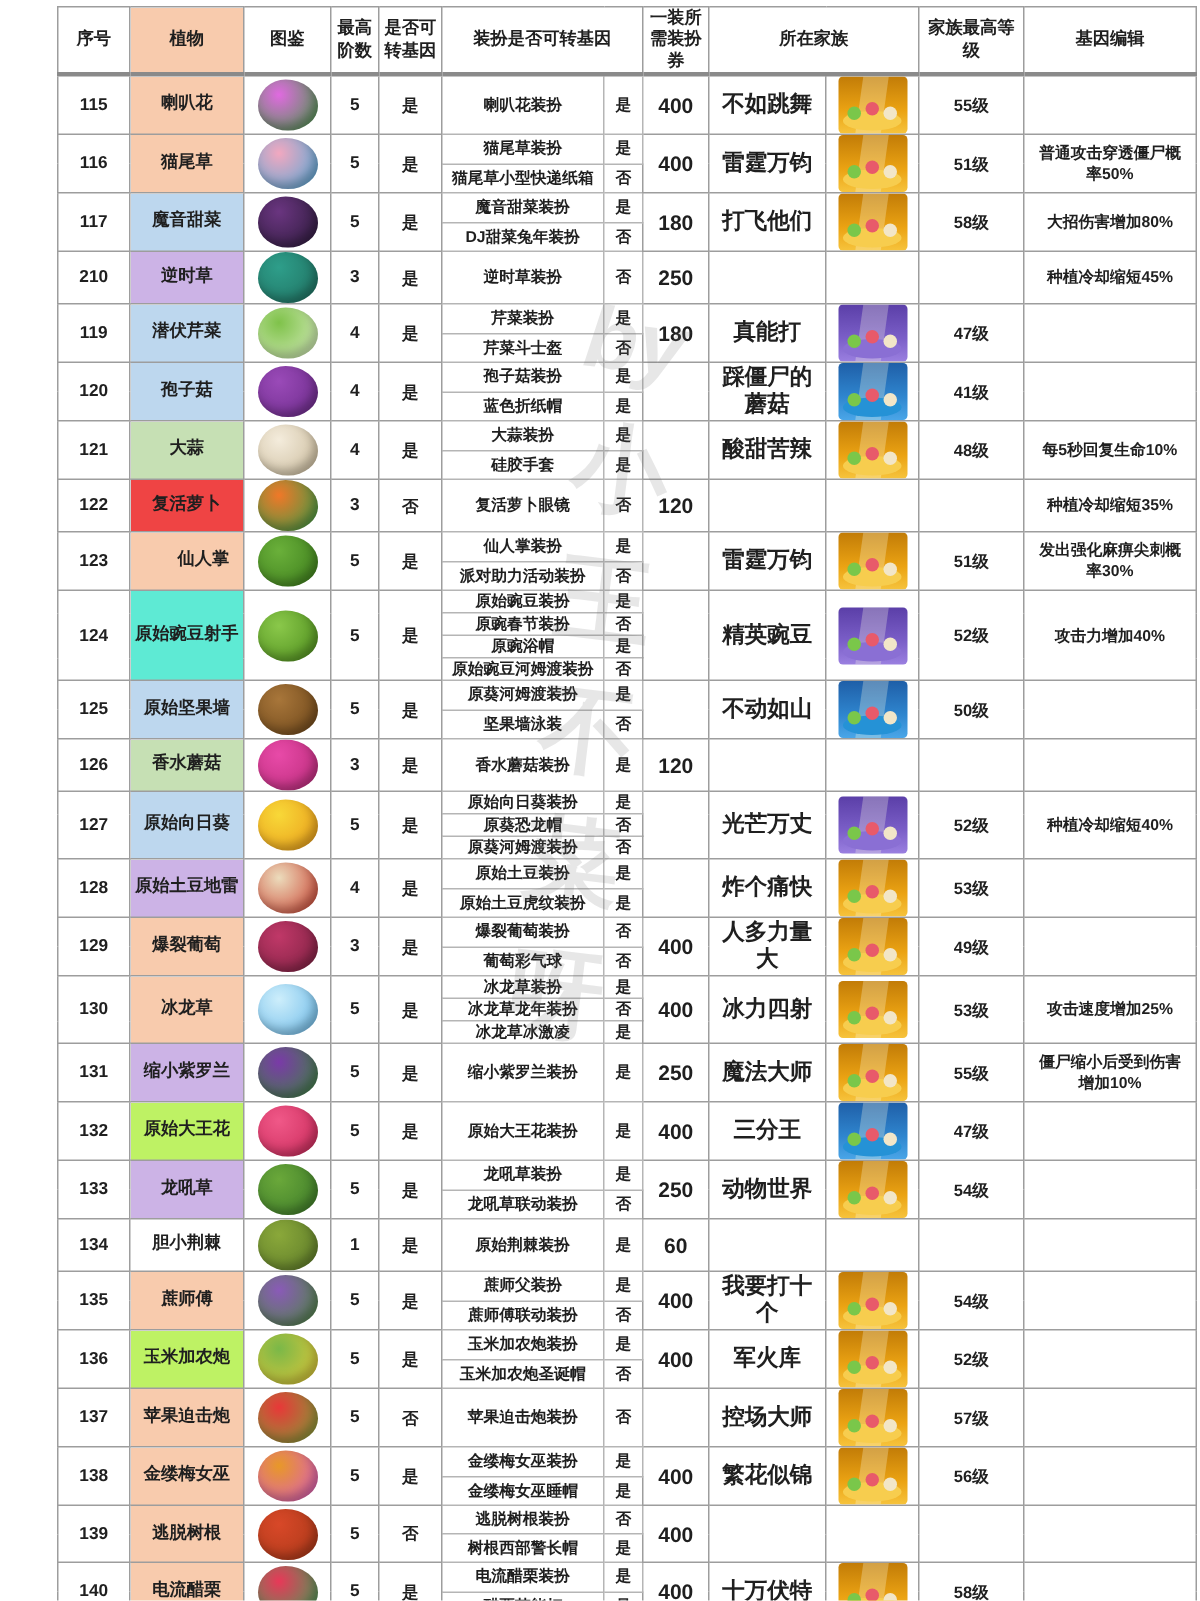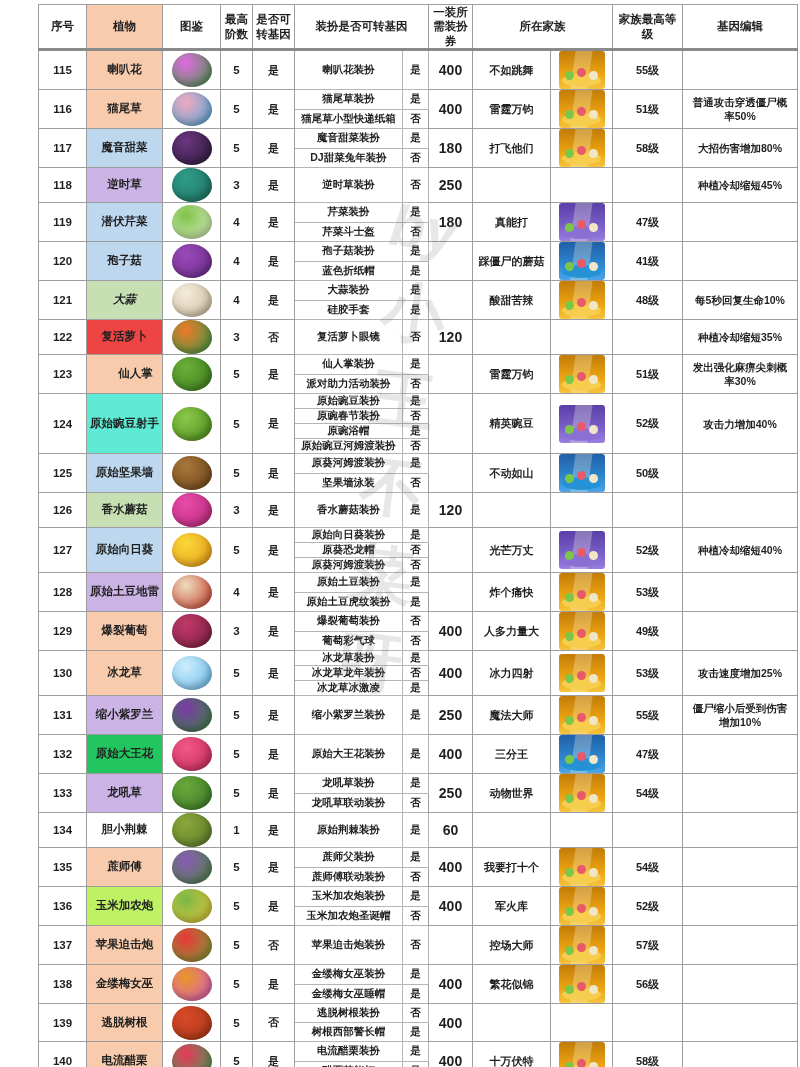--- a/index.html
+++ b/index.html
@@ -29,21 +29,21 @@
   tr.r2 { height:19px; }
   tr.r3 { height:14px; }
   tr.r4 { height:12px; }
   td.c-no       { font-size:11.5px; }
   td.c-name     { font-size:11.5px; line-height:1.2; }
   td.c-rank     { font-size:11.5px; }
   td.c-gene     { font-size:11px; }
   td.c-costume  { font-size:10.5px; border-color:#b5b5b5; white-space:nowrap; }
   td.c-val      { font-size:10.5px; border-color:#b5b5b5; }
   td.c-ticket   { font-size:14px; }
-  td.c-family   { font-size:11px; line-height:1.2; }
+  td.c-family   { font-size:15px; line-height:1.2; }
   td.c-fammax   { font-size:11px; }
   td.c-geneedit { font-size:10.5px; line-height:1.35; padding:0 5px; }
 
   .plant-blob {
     display:inline-block; width:40px; height:34px;
     border-radius:46% 54% 50% 50% / 52% 52% 48% 48%;
     box-shadow:inset -3px -4px 6px rgba(0,0,0,.25);
     vertical-align:middle;
   }
   .fam {
@@ -176,21 +176,21 @@
             </span>
           </td>
           <td class="c-fammax" rowspan="2">58级</td>
           <td class="c-geneedit" rowspan="2">大招伤害增加80%</td>
         </tr>
         <tr class="r2">
           <td class="c-costume">DJ甜菜兔年装扮</td>
           <td class="c-val">否</td>
         </tr>
         <tr class="r1">
-          <td class="c-no">118</td>
+          <td class="c-no">210</td>
           <td class="c-name" style="background: rgb(204, 179, 230);">逆时草</td>
           <td class="c-icon"><span class="plant-blob" style="background: radial-gradient(circle at 35% 30%, rgb(46, 158, 138), rgb(31, 110, 94));"></span></td>
           <td class="c-rank">3</td>
           <td class="c-gene">是</td>
           <td class="c-costume">逆时草装扮</td>
           <td class="c-val">否</td>
           <td class="c-ticket">250</td>
           <td class="c-family"></td>
           <td class="c-famicon"></td>
           <td class="c-fammax"></td>
@@ -239,21 +239,21 @@
           </td>
           <td class="c-fammax" rowspan="2">41级</td>
           <td class="c-geneedit" rowspan="2"></td>
         </tr>
         <tr class="r2">
           <td class="c-costume">蓝色折纸帽</td>
           <td class="c-val">是</td>
         </tr>
         <tr class="r2">
           <td class="c-no" rowspan="2">121</td>
-          <td class="c-name" rowspan="2" style="background: rgb(198, 224, 180); font-style: italic;">大蒜</td>
+          <td class="c-name" rowspan="2" style="background: rgb(198, 224, 180);">大蒜</td>
           <td class="c-icon" rowspan="2"><span class="plant-blob" style="background: radial-gradient(circle at 35% 30%, rgb(244, 236, 220), rgb(200, 184, 152));"></span></td>
           <td class="c-rank" rowspan="2">4</td>
           <td class="c-gene" rowspan="2">是</td>
           <td class="c-costume">大蒜装扮</td>
           <td class="c-val">是</td>
           <td class="c-ticket" rowspan="2"></td>
           <td class="c-family" rowspan="2">酸甜苦辣</td>
           <td class="c-famicon" rowspan="2">
             <span class="fam fam-orange">
               <i></i>
@@ -495,21 +495,21 @@
               <i></i>
               <i></i>
               <i></i>
             </span>
           </td>
           <td class="c-fammax">55级</td>
           <td class="c-geneedit">僵尸缩小后受到伤害增加10%</td>
         </tr>
         <tr class="r1">
           <td class="c-no">132</td>
-          <td class="c-name" style="background: #22c55e;">原始大王花</td>
+          <td class="c-name" style="background: #bef264;">原始大王花</td>
           <td class="c-icon"><span class="plant-blob" style="background: radial-gradient(circle at 35% 30%, rgb(240, 88, 136), rgb(200, 40, 88));"></span></td>
           <td class="c-rank">5</td>
           <td class="c-gene">是</td>
           <td class="c-costume">原始大王花装扮</td>
           <td class="c-val">是</td>
           <td class="c-ticket">400</td>
           <td class="c-family">三分王</td>
           <td class="c-famicon">
             <span class="fam fam-blue">
               <i></i>

